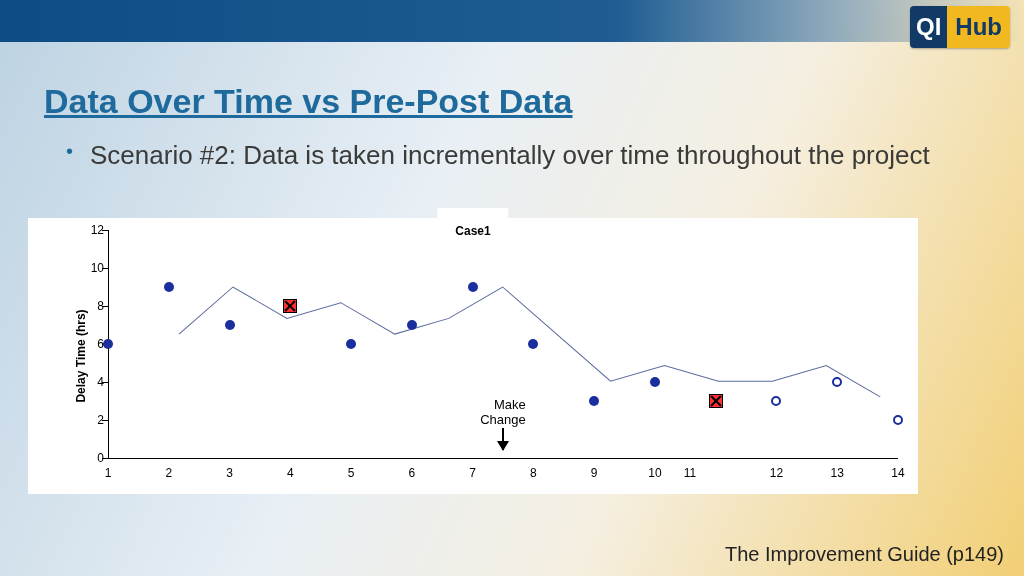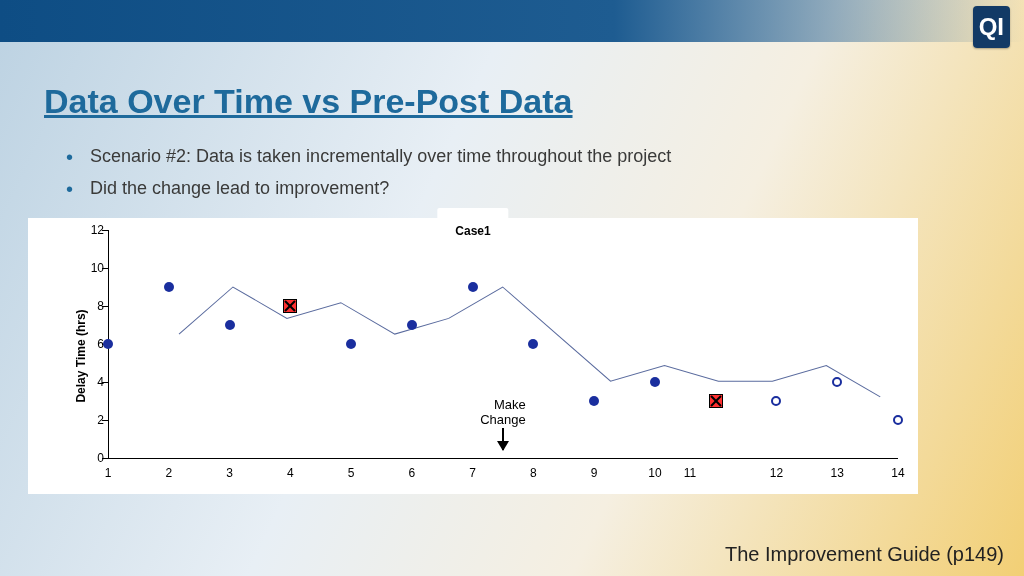--- a/index.html
+++ b/index.html
@@ -16,22 +16,22 @@
     position: absolute; top: 6px; right: 14px; display: flex; align-items: stretch;
     height: 42px; border-radius: 4px; overflow: hidden; box-shadow: 0 1px 2px rgba(0,0,0,.3);
   }
   .logo .qi { background:#123a66; color:#fff; font-weight:bold; font-size:24px; padding:6px 6px; display:flex; align-items:center; }
   .logo .hub { background:#f1b81f; color:#123a66; font-weight:bold; font-size:24px; padding:6px 8px; display:flex; align-items:center; }
   .title {
     position: absolute; top: 82px; left: 44px;
     color: #1e6a9c; font-size: 34px; font-weight: bold; text-decoration: underline;
   }
   .bullets {
-    position: absolute; top: 144px; left: 62px; right: 60px;
-    color: #3a3a39; font-size: 18px; line-height: 1.35;
+    position: absolute; top: 138px; left: 62px; right: 60px;
+    color: #3a3a39; font-size: 26px; line-height: 1.35;
   }
   .bullets li { list-style: none; position: relative; padding-left: 28px; margin-bottom: 8px; }
   .bullets li::before { content: "•"; position: absolute; left: 4px; color:#1e6a9c; font-size: 20px; }
   .chart-wrap {
     position: absolute; top: 218px; left: 28px; width: 890px; height: 276px;
     background: #fff; box-shadow: 0 0 0 rgba(0,0,0,0);
   }
   .chart-title-badge {
     position:absolute; top:-10px; left:50%; transform:translateX(-50%);
     background:#fff; padding:16px 18px; color:#000; font-size:12px; font-weight:bold;
@@ -66,27 +66,27 @@
     border-left:6px solid transparent; border-right:6px solid transparent; border-top:10px solid #000;
   }
 </style>
 </head>
 <body>
 
 <div class="slide">
   <div class="topbar"></div>
   <div class="logo">
     <span class="qi">QI</span>
+    <span class="hub">Hub</span>
   </div>
 
   <div class="title">Data Over Time vs Pre-Post Data</div>
 
   <ul class="bullets">
     <li>Scenario #2: Data is taken incrementally over time throughout the project</li>
-    <li>Did the change lead to improvement?</li>
   </ul>
 
   <div class="chart-wrap">
     <div class="chart-title-badge">Case1</div>
     <div class="ylabel">Delay Time (hrs)</div>
     <div class="axis-y"></div>
     <div class="plot">
       <svg class="lines" viewBox="0 0 890 276" preserveAspectRatio="none">
           <path d="M80 126 L140.76923076923077 69 L201.53846153846155 106.99999999999999 L262.3076923076923 88.00000000000001 L323.0769230769231 126 L383.84615384615387 106.99999999999999 L444.61538461538464 69 L505.38461538461536 126 L566.1538461538462 183 L626.9230769230769 164.00000000000003 L687.6923076923077 183 L748.4615384615385 183 L809.2307692307693 164.00000000000003 L870 202 " fill="none" stroke="#5a6b9e" stroke-width="1.2"></path>
         </svg>

